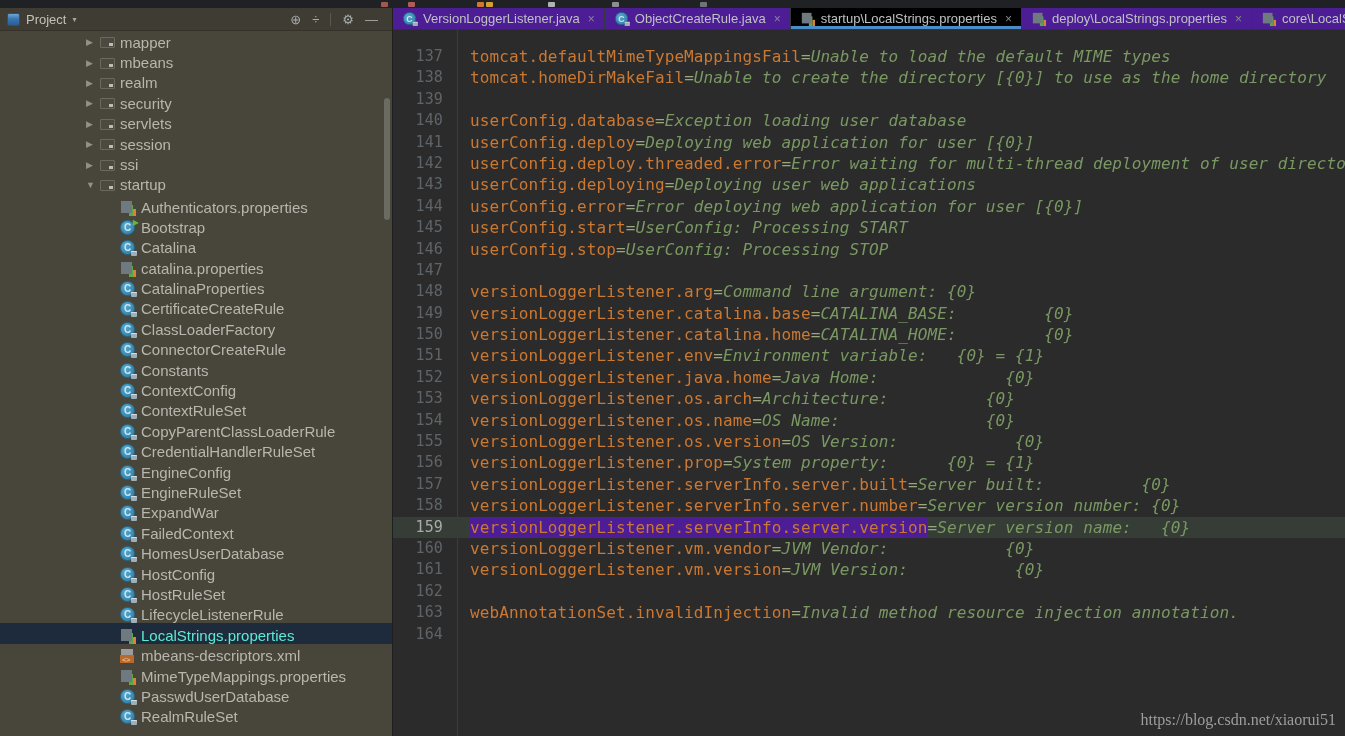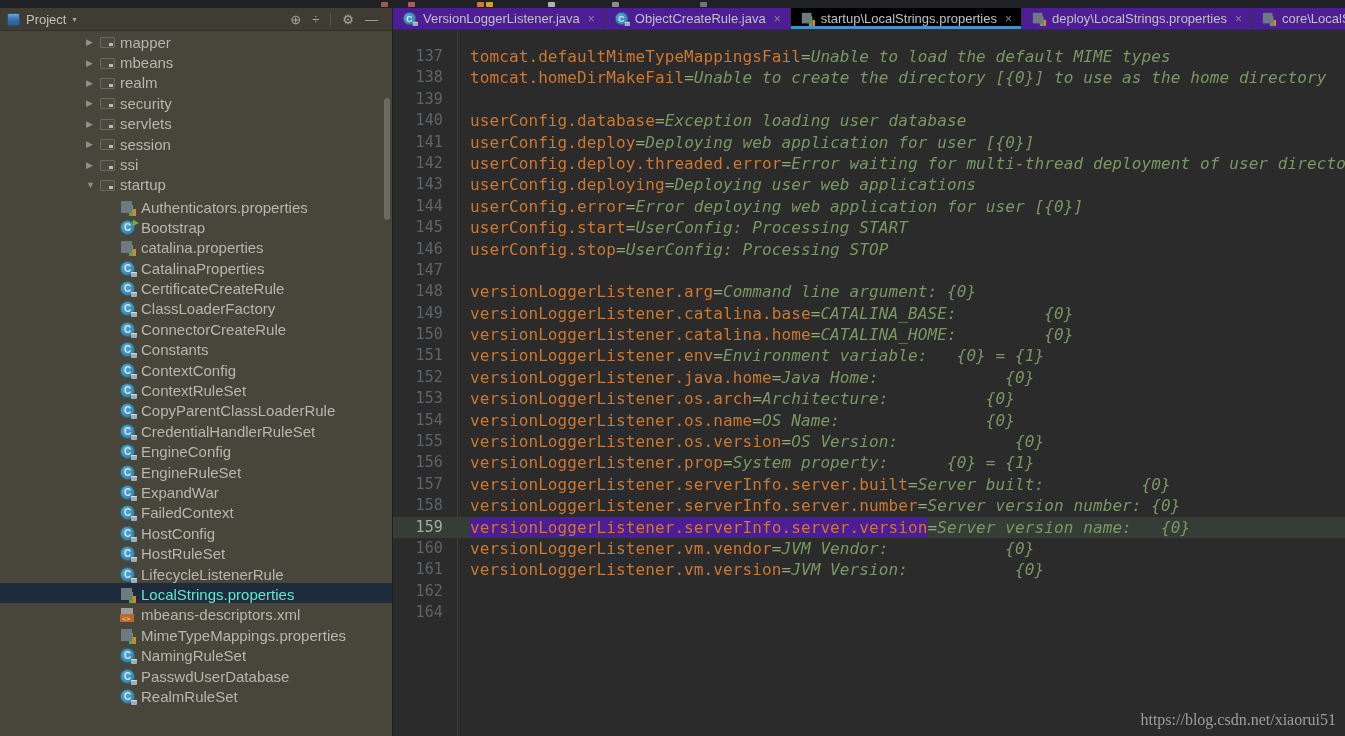--- a/index.html
+++ b/index.html
@@ -165,20 +165,24 @@
           </div>
           <div class="trow file">
             <span class="ic ic-props"></span>
             <span class="lbl">Authenticators.properties</span>
           </div>
           <div class="trow file">
             <span class="ic ic-class run"></span>
             <span class="lbl">Bootstrap</span>
           </div>
           <div class="trow file">
+            <span class="ic ic-class"></span>
+            <span class="lbl">Catalina</span>
+          </div>
+          <div class="trow file">
             <span class="ic ic-props"></span>
             <span class="lbl">catalina.properties</span>
           </div>
           <div class="trow file">
             <span class="ic ic-class"></span>
             <span class="lbl">CatalinaProperties</span>
           </div>
           <div class="trow file">
             <span class="ic ic-class"></span>
             <span class="lbl">CertificateCreateRule</span>
@@ -219,20 +223,24 @@
             <span class="ic ic-class"></span>
             <span class="lbl">EngineRuleSet</span>
           </div>
           <div class="trow file">
             <span class="ic ic-class"></span>
             <span class="lbl">ExpandWar</span>
           </div>
           <div class="trow file">
             <span class="ic ic-class"></span>
             <span class="lbl">FailedContext</span>
+          </div>
+          <div class="trow file">
+            <span class="ic ic-class"></span>
+            <span class="lbl">HomesUserDatabase</span>
           </div>
           <div class="trow file">
             <span class="ic ic-class"></span>
             <span class="lbl">HostConfig</span>
           </div>
           <div class="trow file">
             <span class="ic ic-class"></span>
             <span class="lbl">HostRuleSet</span>
           </div>
           <div class="trow file">
@@ -243,24 +251,20 @@
             <span class="ic ic-props"></span>
             <span class="lbl">LocalStrings.properties</span>
           </div>
           <div class="trow file">
             <span class="ic ic-xml"></span>
             <span class="lbl">mbeans-descriptors.xml</span>
           </div>
           <div class="trow file">
             <span class="ic ic-props"></span>
             <span class="lbl">MimeTypeMappings.properties</span>
-          </div>
-          <div class="trow file">
-            <span class="ic ic-class"></span>
-            <span class="lbl">NamingRuleSet</span>
           </div>
           <div class="trow file">
             <span class="ic ic-class"></span>
             <span class="lbl">PasswdUserDatabase</span>
           </div>
           <div class="trow file">
             <span class="ic ic-class"></span>
             <span class="lbl">RealmRuleSet</span>
           </div>
         </div>
@@ -315,19 +319,20 @@
           <div class="eline"><span class="num">153</span><span class="code"><span class="k">versionLoggerListener.os.arch</span><span class="s">=</span><span class="v">Architecture:          {0}</span></span></div>
           <div class="eline"><span class="num">154</span><span class="code"><span class="k">versionLoggerListener.os.name</span><span class="s">=</span><span class="v">OS Name:               {0}</span></span></div>
           <div class="eline"><span class="num">155</span><span class="code"><span class="k">versionLoggerListener.os.version</span><span class="s">=</span><span class="v">OS Version:            {0}</span></span></div>
           <div class="eline"><span class="num">156</span><span class="code"><span class="k">versionLoggerListener.prop</span><span class="s">=</span><span class="v">System property:      {0} = {1}</span></span></div>
           <div class="eline"><span class="num">157</span><span class="code"><span class="k">versionLoggerListener.serverInfo.server.built</span><span class="s">=</span><span class="v">Server built:          {0}</span></span></div>
           <div class="eline"><span class="num">158</span><span class="code"><span class="k">versionLoggerListener.serverInfo.server.number</span><span class="s">=</span><span class="v">Server version number: {0}</span></span></div>
           <div class="eline cur"><span class="num">159</span><span class="code"><span class="k hl">versionLoggerListener.serverInfo.server.version</span><span class="s">=</span><span class="v">Server version name:   {0}</span></span></div>
           <div class="eline"><span class="num">160</span><span class="code"><span class="k">versionLoggerListener.vm.vendor</span><span class="s">=</span><span class="v">JVM Vendor:            {0}</span></span></div>
           <div class="eline"><span class="num">161</span><span class="code"><span class="k">versionLoggerListener.vm.version</span><span class="s">=</span><span class="v">JVM Version:           {0}</span></span></div>
           <div class="eline"><span class="num">162</span><span class="code"></span></div>
+          <div class="eline"><span class="num">163</span><span class="code"><span class="k">webAnnotationSet.invalidInjection</span><span class="s">=</span><span class="v">Invalid method resource injection annotation.</span></span></div>
           <div class="eline"><span class="num">164</span><span class="code"></span></div>
         </div>
       <div class="watermark">https://blog.csdn.net/xiaorui51</div>
     </section>
 
   </div>
 </div>
 
 </body></html>

